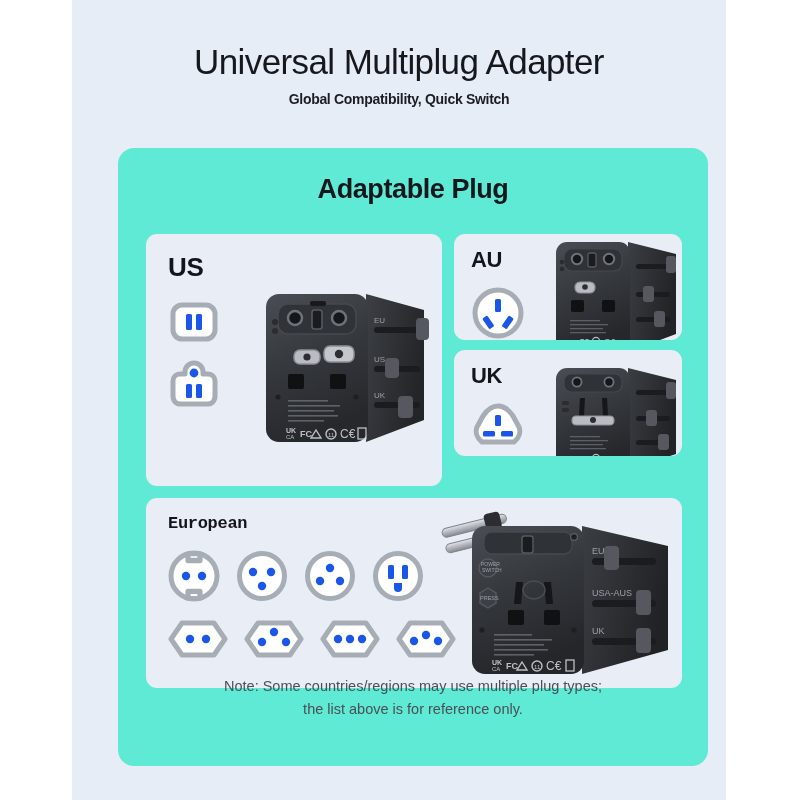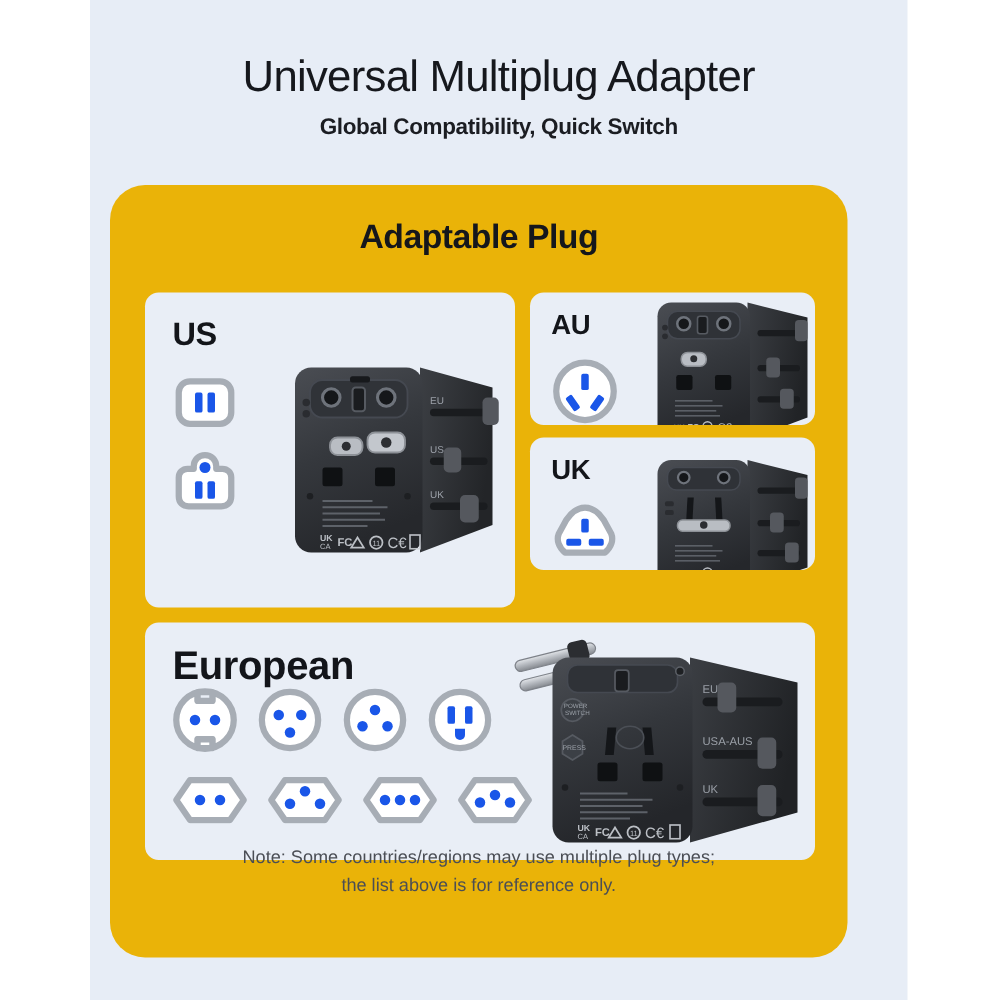--- a/index.html
+++ b/index.html
@@ -22,33 +22,33 @@
   .header { padding-top: 42px; text-align: center; }
   .title {
     font-size: 35px;
     font-weight: normal;
     color: #16181d;
     letter-spacing: -0.6px;
     line-height: 1.14;
   }
   .subtitle {
     margin-top: 9px;
-    font-size: 18px;
+    font-size: 14px;
     font-weight: bold;
     color: #1b1d22;
     letter-spacing: -0.3px;
   }
 
   
   .card {
     position: absolute;
-    left: 16px; top: 148px;
+    left: 46px; top: 148px;
     width: 590px; height: 618px;
-    background: #eab308;
-    border-radius: 28px;
+    background: #5eead4;
+    border-radius: 16px;
   }
   .card-title {
     margin-top: 26px;
     text-align: center;
     font-size: 27px;
     font-weight: bold;
     color: #15171c;
     letter-spacing: -0.4px;
   }
 
@@ -75,21 +75,21 @@
   .panel-label {
     position: absolute;
     font-weight: bold;
     color: #13151a;
     letter-spacing: -0.3px;
     z-index: 3;
   }
   .panel-us .panel-label { left: 22px; top: 18px; font-size: 26px; }
   .panel-au .panel-label,
   .panel-uk .panel-label { left: 17px; top: 13px; font-size: 22px; }
-  .panel-eu .panel-label { left: 22px; top: 16px; font-size: 32px; }
+  .panel-eu .panel-label { left: 22px; top: 16px; font-size: 17px; font-family: Liberation Mono, monospace; }
 
   
   .icons-us {
     position: absolute; left: 24px; top: 68px;
     display: flex; flex-direction: column; gap: 14px; z-index: 3;
   }
   .icon-au, .icon-uk { position: absolute; left: 17px; top: 52px; z-index: 3; }
 
   .icons-eu {
     position: absolute; left: 22px; top: 52px;

